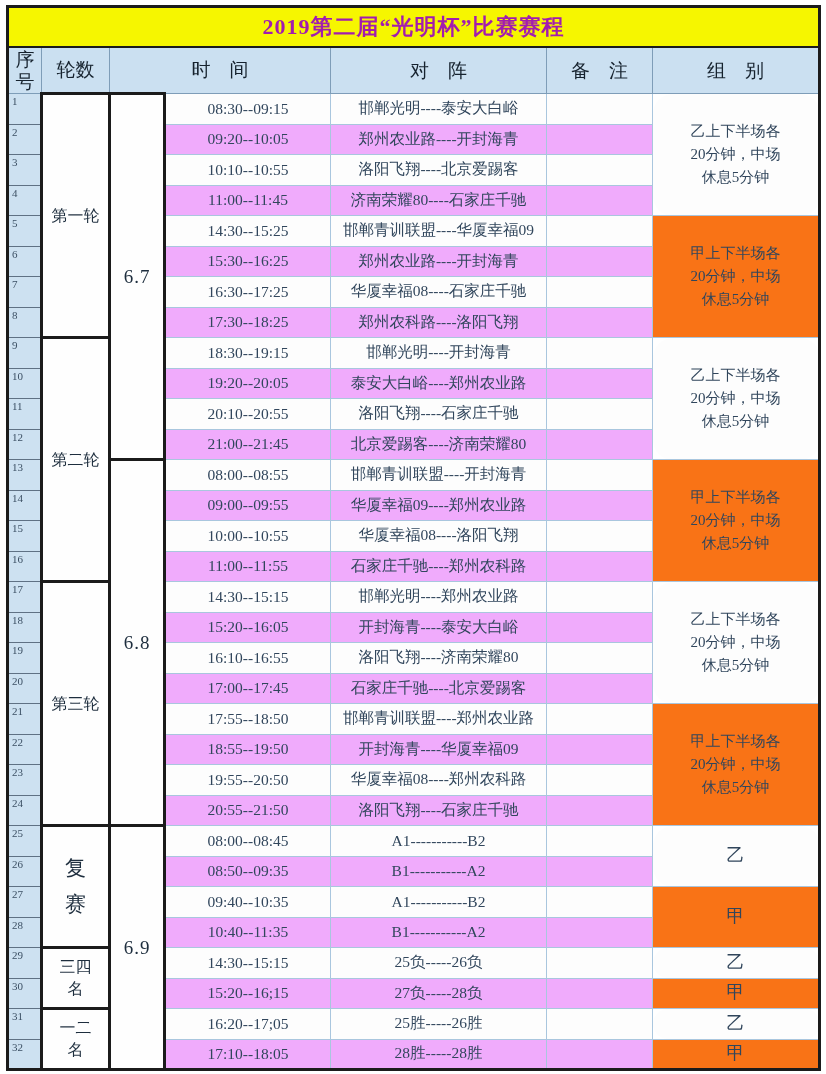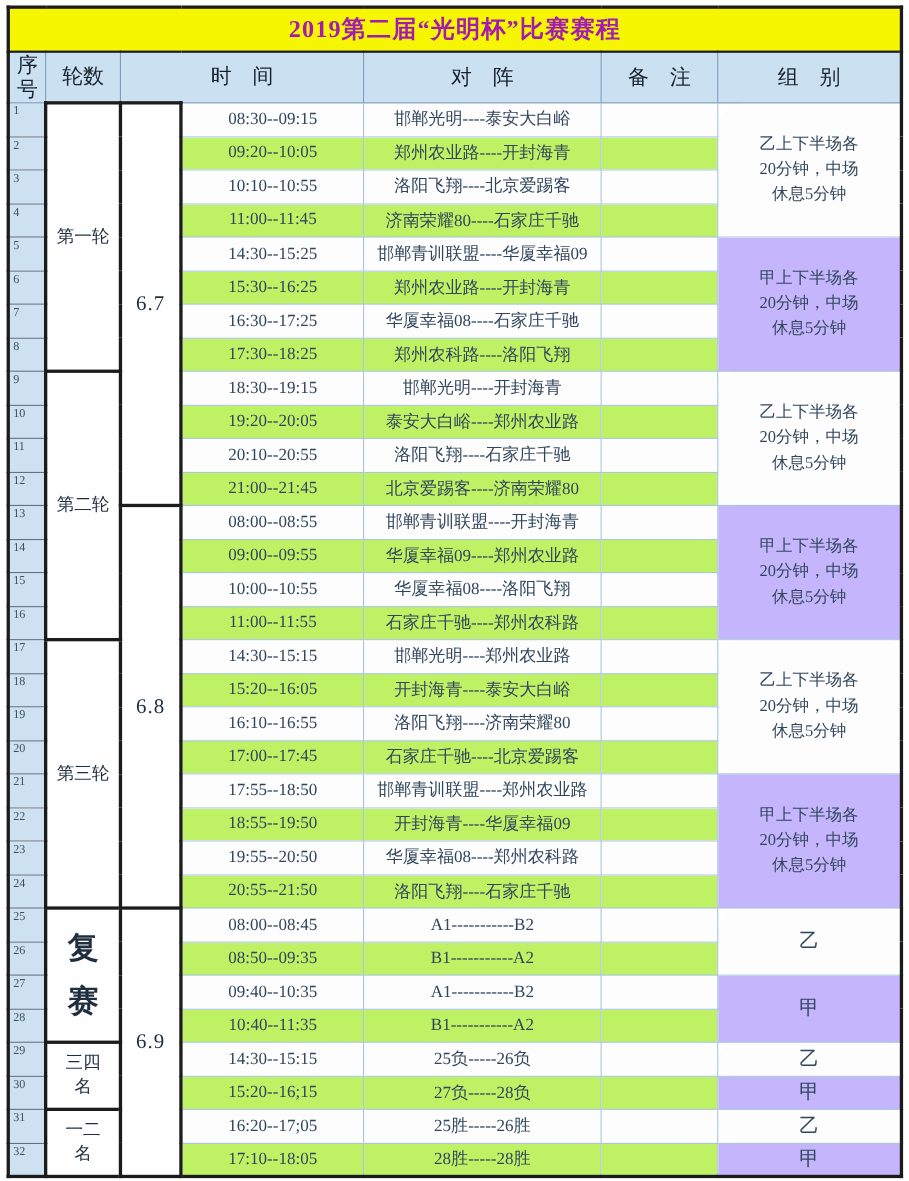--- a/index.html
+++ b/index.html
@@ -41,29 +41,29 @@
   td.idx {
     background:#cde1f1; font-size:11px; color:#3c5064;
     text-align:left; vertical-align:top; padding:1px 0 0 3px;
     border:1px solid #5f7184;
   }
   td.round, td.date {
     background:#fefefe; border:3px solid #1b1b1b;
     font-size:16px; color:#1e2e3e;
   }
   td.round .rlab { margin:0 auto; line-height:1.45; }
-  td.round.r4 { font-size:28px;font-weight:bold; }
+  td.round.r4 { font-size:21px; }
   td.round.r4 .rlab { width:1.15em; line-height:1.7; }
   td.round.r2 .rlab { width:2.35em; line-height:1.35; }
   td.date { font-size:19px; letter-spacing:1px; }
   tr.odd  td.body { background:#fdfdfd; }
-  tr.even td.body { background:#bef264;margin-top:46px; }
+  tr.even td.body { background:#f0abfc;margin-top:46px; }
   td.group { line-height:1.55; }
   td.group.gwhite { background:#fdfdfd;border-radius:20px; }
-  td.group.gblue  { background:#c4b5fd;margin-left:20px; }
+  td.group.gblue  { background:#f97316;margin-left:20px; }
   td.group .gnote { width:6.6em; margin:0 auto; font-size:15px; }
   td.group .gsingle { font-size:18px; }
 </style>
 </head>
 <body>
 
 <div class="page">
   <table class="sched">
     <colgroup>
       <col class="c-idx">

